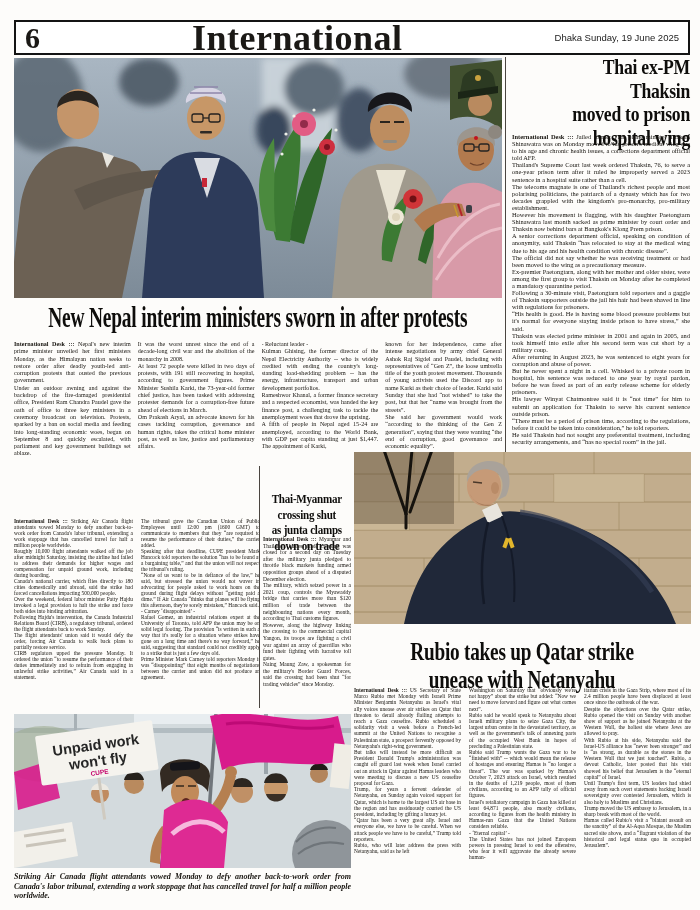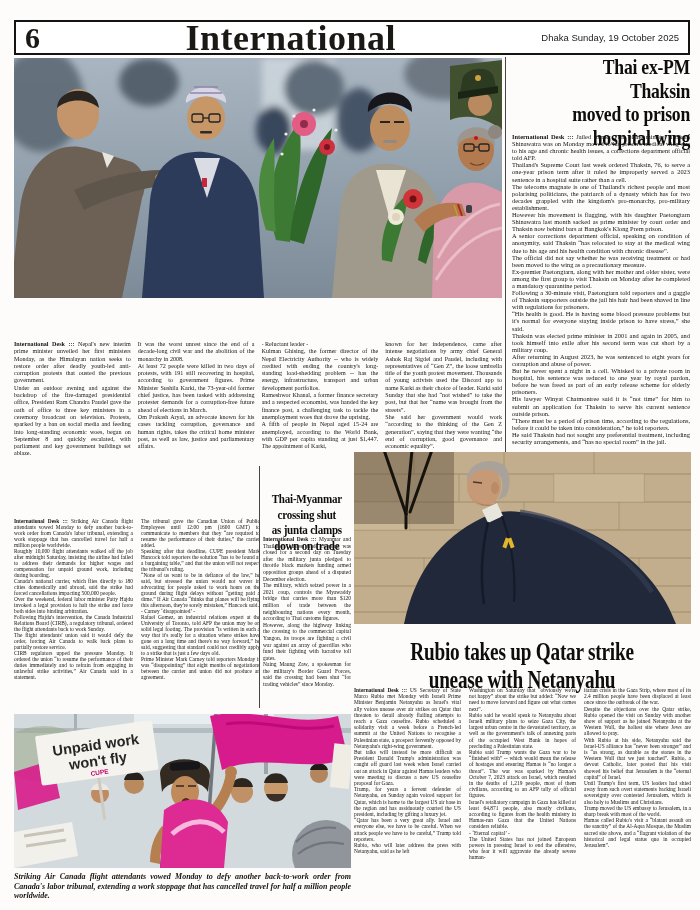--- a/index.html
+++ b/index.html
@@ -45,21 +45,21 @@
   }
 </style>
 </head>
 <body>
 
 <div class="page">
 
   <div class="hbox">
     <span class="pgnum">6</span>
     <span class="section">International</span>
-    <span class="dateline">Dhaka Sunday, 19 October 2025</span>
+    <span class="dateline">Dhaka Sunday, 19 June 2025</span>
   </div>
 
   <div class="photo" style="left:14px; top:58px; width:488px; height:240px;">
     <svg width="488" height="240" viewBox="0 0 488 240" role="img">
       <defs>
         <linearGradient id="npbg" x1="0" y1="0" x2="0" y2="1">
           <stop offset="0" stop-color="#a9b6c2"></stop>
             <stop offset="1" stop-color="#7d8b98"></stop>
         </linearGradient>
         <filter id="blur3">
@@ -149,20 +149,23 @@
           <rect x="450" y="86" width="10" height="7" rx="2"></rect>
             <rect x="465" y="86" width="10" height="7" rx="2"></rect>
             <path d="M460,89 L465,89"></path>
         </g>
         <circle cx="462" cy="80" r="2" fill="#c1121f"></circle>
         <path d="M456,105 C460,108 466,108 470,105" stroke="#70432a" stroke-width="1.2" fill="none"></path>
       </g>
     </svg>
   </div>
 
+  <div class="hl-wrap" style="left:14px; top:301px; width:488px; height:36px;">
+    <span class="hl" style="font-size:29px; transform:scaleX(0.67); white-space:nowrap;">New Nepal interim ministers sworn in after protests</span>
+  </div>
   <div class="flexcols" style="left:14px; top:341px; width:488px; height:121px; gap:7px;">
     <div class="col bt-nepal" style="flex:1;">
       <p><span class="lead">International Desk :::</span><span> Nepal's new interim prime minister unveiled her first ministers Monday, as the Himalayan nation seeks to restore order after deadly youth-led anti-corruption protests that ousted the previous government.</span></p>
       <p>Under an outdoor awning and against the backdrop of the fire-damaged presidential office, President Ram Chandra Paudel gave the oath of office to three key ministers in a ceremony broadcast on television. Protests, sparked by a ban on social media and feeding into long-standing economic woes, began on September 8 and quickly escalated, with parliament and key government buildings set ablaze.</p>
     </div>
     <div class="col bt-nepal" style="flex:1;">
       <p>It was the worst unrest since the end of a decade-long civil war and the abolition of the monarchy in 2008.</p>
       <p>At least 72 people were killed in two days of protests, with 191 still recovering in hospital, according to government figures. Prime Minister Sushila Karki, the 73-year-old former chief justice, has been tasked with addressing protester demands for a corruption-free future ahead of elections in March.</p>
       <p>Om Prakash Aryal, an advocate known for his cases tackling corruption, governance and human rights, takes the critical home minister post, as well as law, justice and parliamentary affairs.</p>
     </div>

